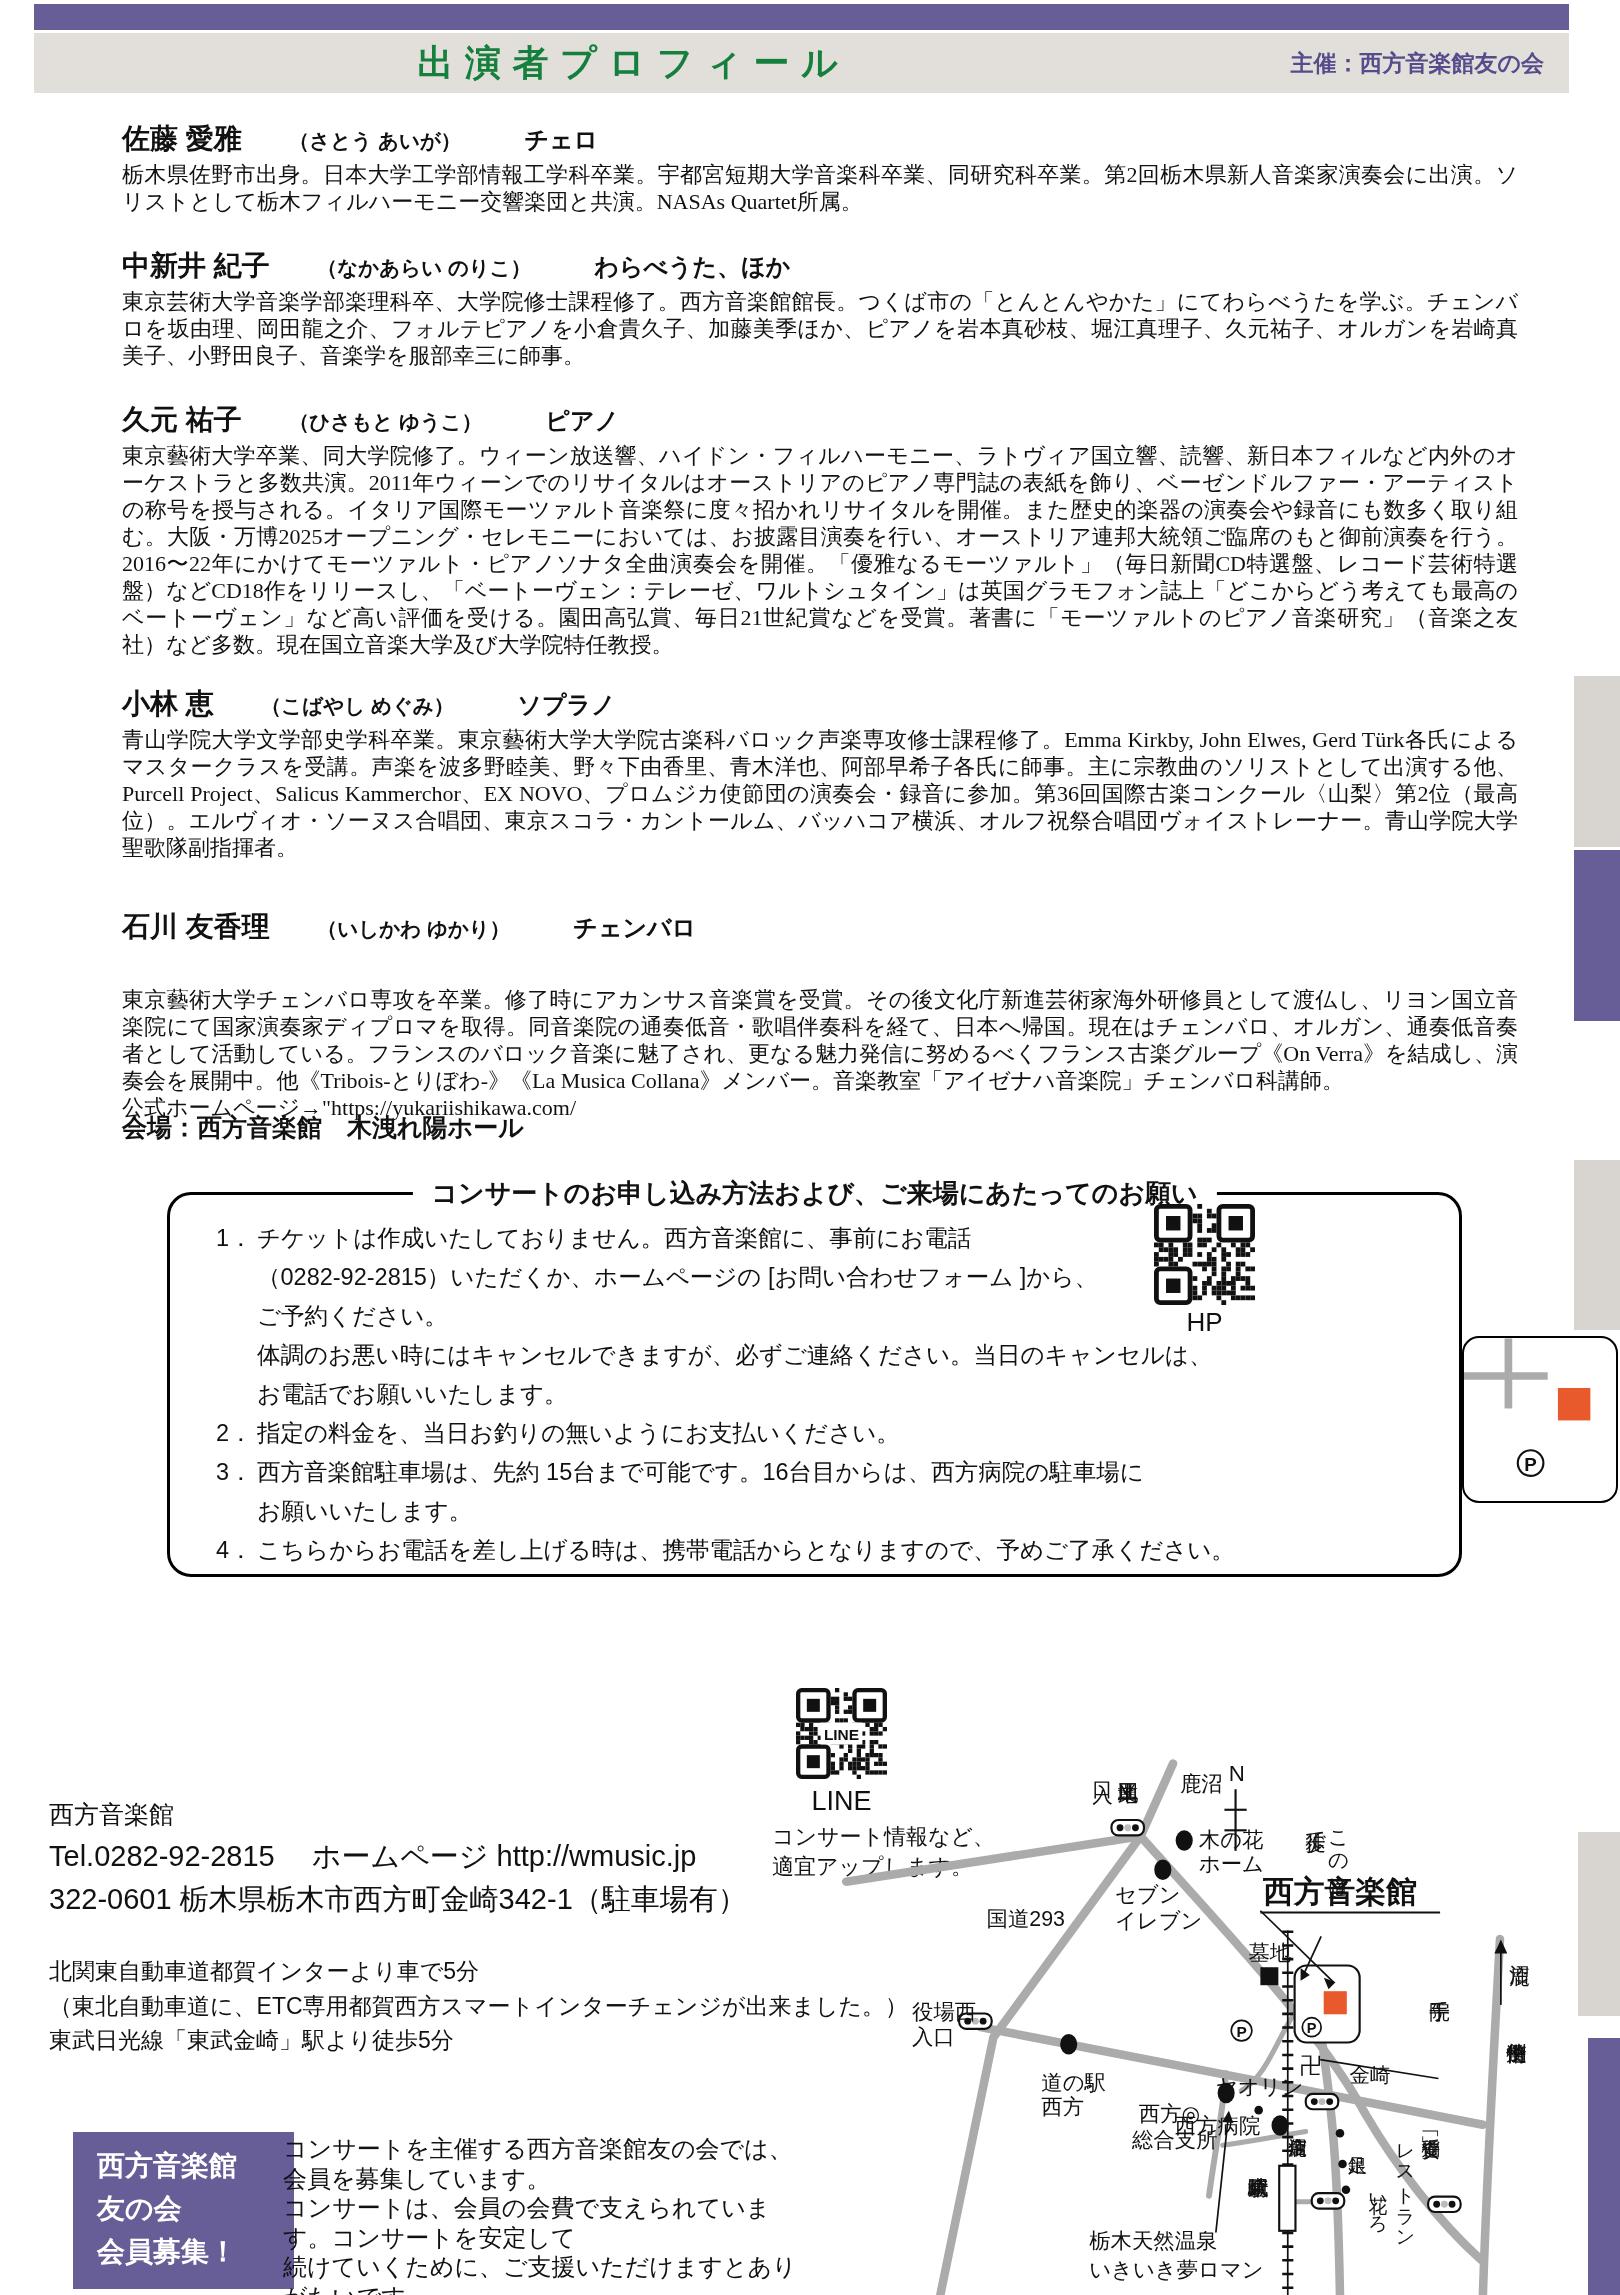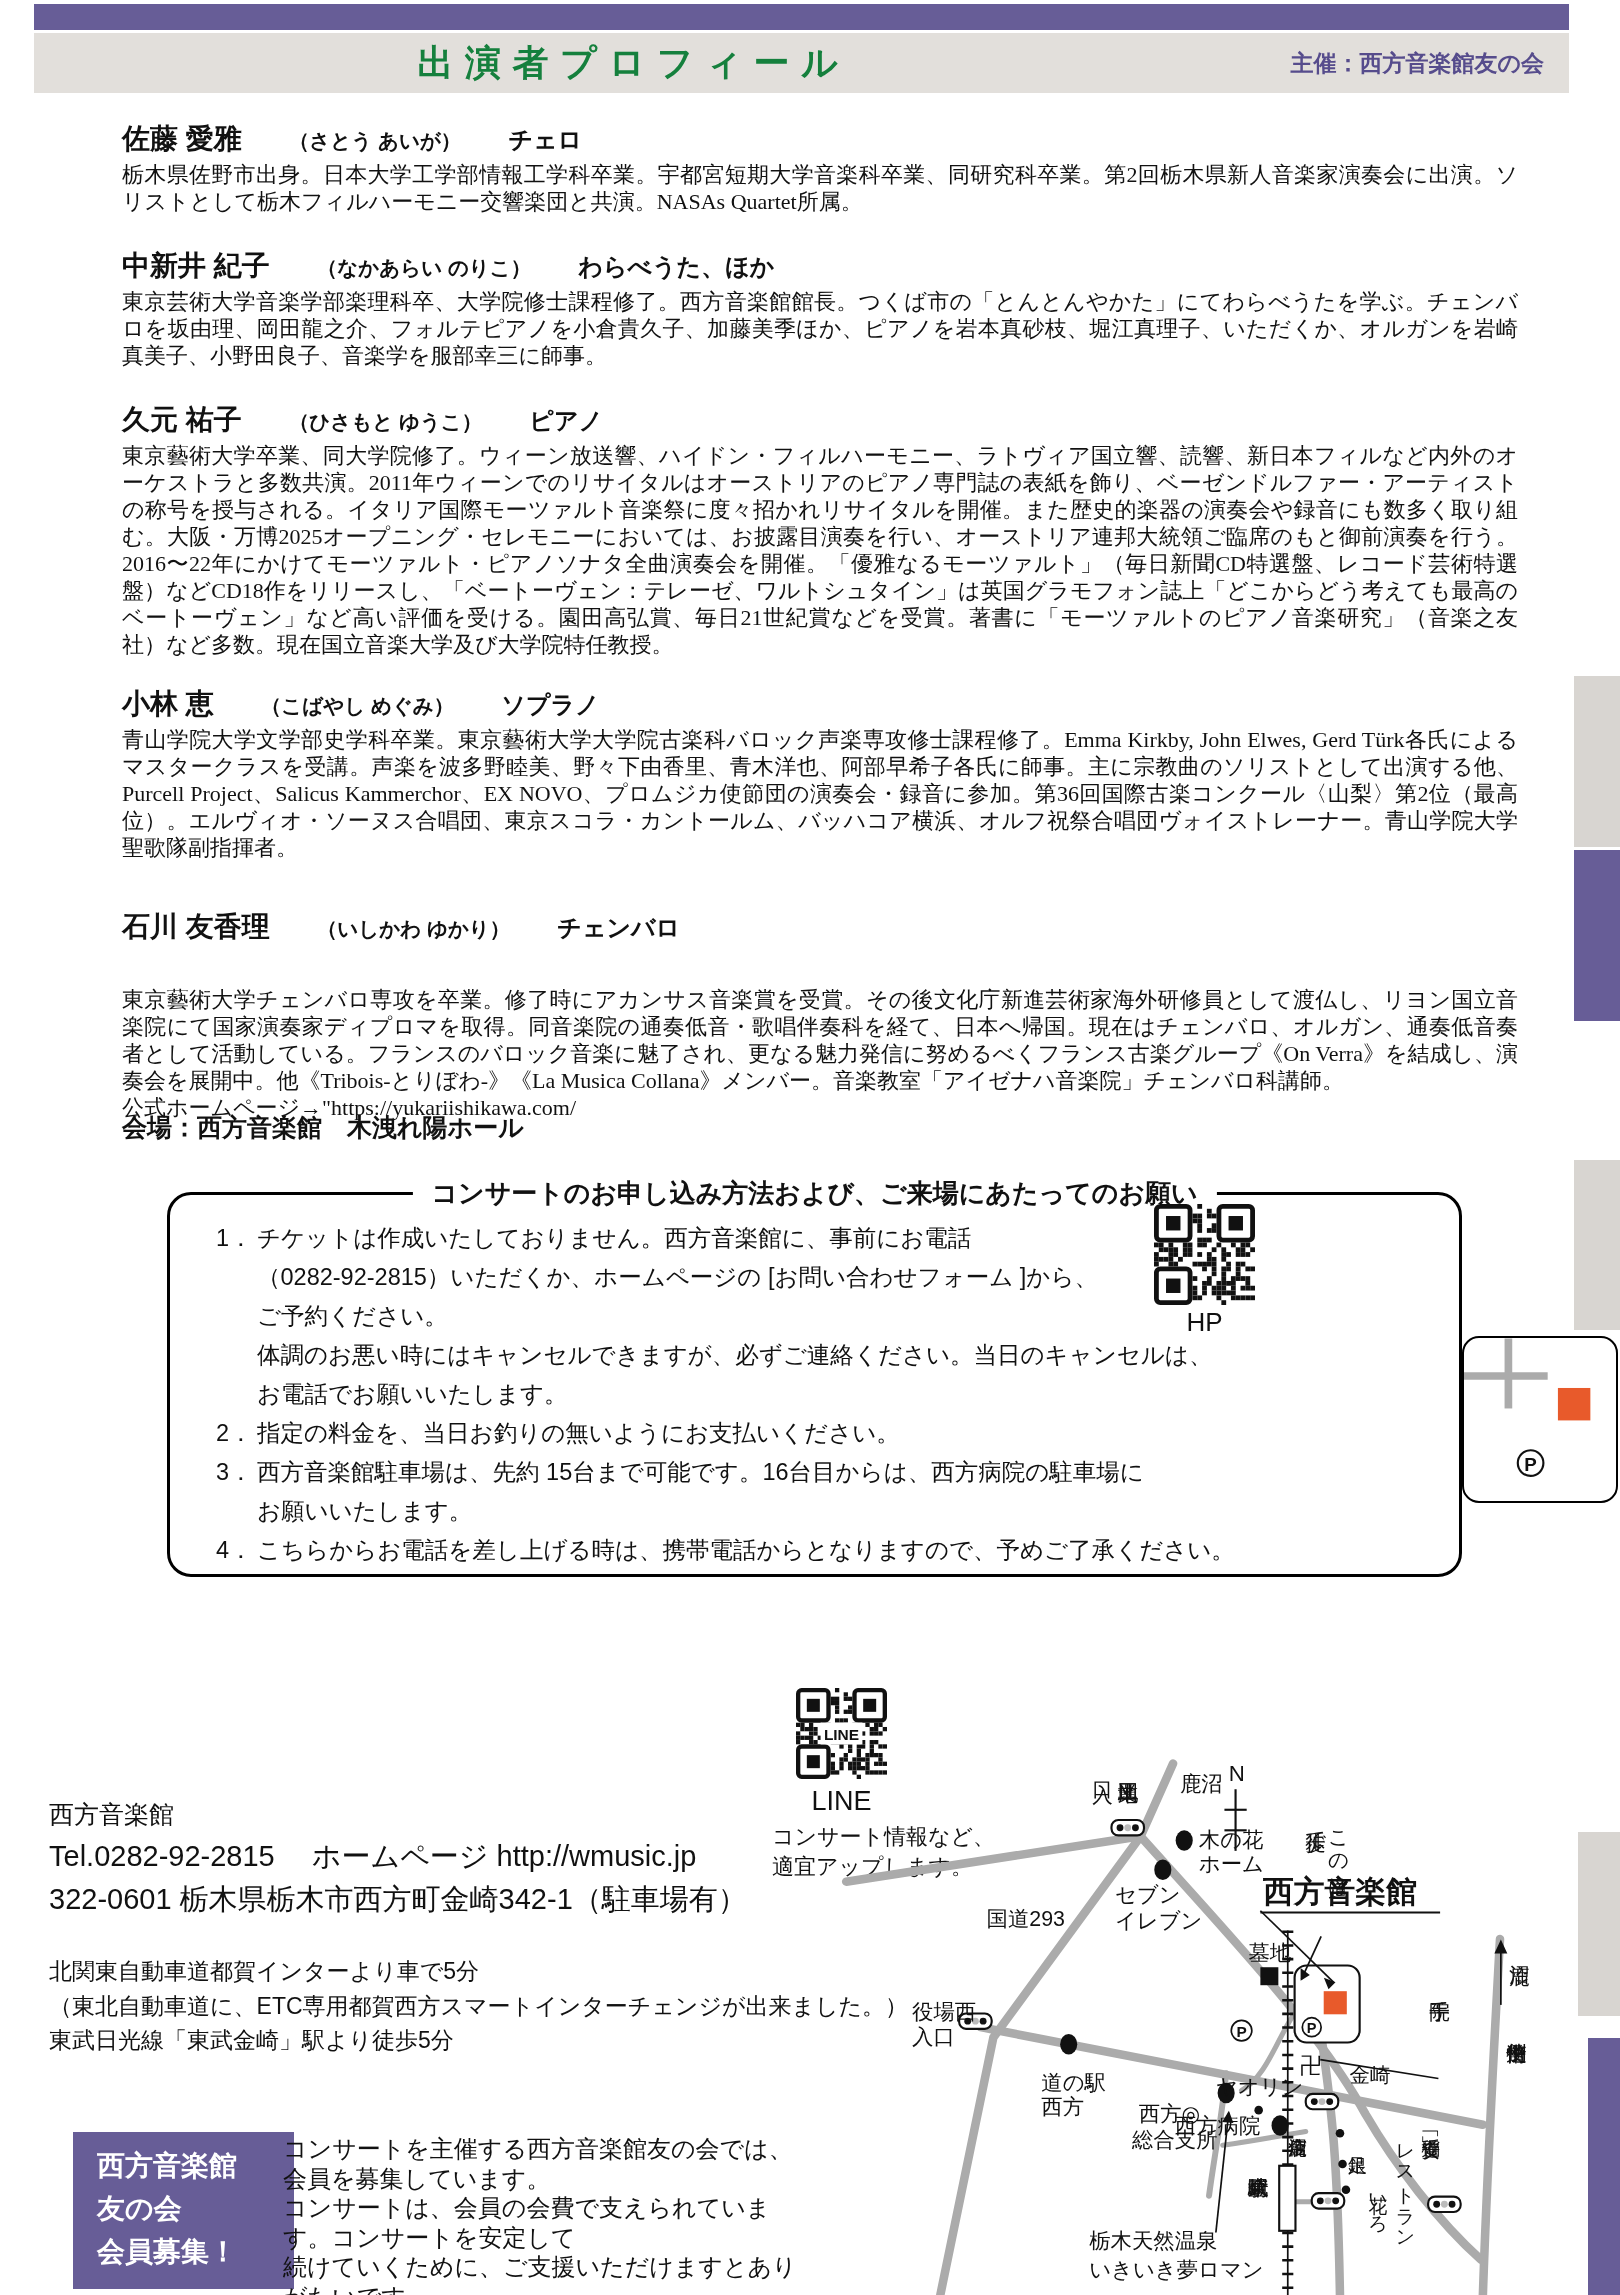--- a/index.html
+++ b/index.html
@@ -12,21 +12,21 @@
   
   .hdr-purple{left:34px;top:4.3px;width:1535px;height:26px;background:#675d97;}
   .hdr-band{left:34px;top:33px;width:1535px;height:60px;background:#e2dfdb;}
   .hdr-title{left:34px;top:33px;width:1199px;height:60px;line-height:60px;text-align:center;
     font-size:36px;font-weight:bold;letter-spacing:0.32em;color:#15803d;}
   .hdr-org{right:77px;top:33px;height:60px;line-height:60px;font-size:23px;font-weight:bold;color:#564c8c;}
   
   .sec-h{left:122px;display:flex;align-items:baseline;column-gap:47px;white-space:nowrap;}
   .sec-h .nm{font-size:28px;font-weight:bold;}
   .sec-h .fg{font-size:20.5px;font-weight:bold;}
-  .sec-h .inst{font-size:24px;font-weight:bold;}
+  .sec-h .inst{font-size:24px;font-weight:bold;margin-left:16px;}
   .bio{left:122px;width:1396px;font-family:"Liberation Serif","DejaVu Serif",serif;
     font-size:22px;line-height:27px;text-align:justify;}
   
   .venue{left:122px;top:1111px;font-size:25px;font-weight:bold;}
   
   .nbox{left:167px;top:1192px;width:1289px;height:379px;border:3px solid #000;border-radius:24px;}
   .nbox-title{position:absolute;left:50%;top:-19px;transform:translateX(-50%);background:#fff;
     padding:0 19px;font-size:26px;font-weight:bold;white-space:nowrap;}
   .nbox-items{position:absolute;left:46px;top:24px;right:26px;font-size:23.5px;line-height:39px;}
   .bi{display:flex;}
@@ -71,21 +71,21 @@
   <span class="fg">（さとう あいが）</span>
   <span class="inst">チェロ</span>
 </div>
 <div class="abs bio" style="top:161px">栃木県佐野市出身。日本大学工学部情報工学科卒業。宇都宮短期大学音楽科卒業、同研究科卒業。第2回栃木県新人音楽家演奏会に出演。ソリストとして栃木フィルハーモニー交響楽団と共演。NASAs Quartet所属。</div>
 
 <div class="abs sec-h" style="top:247px">
   <span class="nm">中新井 紀子</span>
   <span class="fg">（なかあらい のりこ）</span>
   <span class="inst">わらべうた、ほか</span>
 </div>
-<div class="abs bio" style="top:288px">東京芸術大学音楽学部楽理科卒、大学院修士課程修了。西方音楽館館長。つくば市の「とんとんやかた」にてわらべうたを学ぶ。チェンバロを坂由理、岡田龍之介、フォルテピアノを小倉貴久子、加藤美季ほか、ピアノを岩本真砂枝、堀江真理子、いただくか、オルガンを岩崎真美子、小野田良子、音楽学を服部幸三に師事。</div>
+<div class="abs bio" style="top:288px">東京芸術大学音楽学部楽理科卒、大学院修士課程修了。西方音楽館館長。つくば市の「とんとんやかた」にてわらべうたを学ぶ。チェンバロを坂由理、岡田龍之介、フォルテピアノを小倉貴久子、加藤美季ほか、ピアノを岩本真砂枝、堀江真理子、久元祐子、オルガンを岩崎真美子、小野田良子、音楽学を服部幸三に師事。</div>
 
 <div class="abs sec-h" style="top:401px">
   <span class="nm">久元 祐子</span>
   <span class="fg">（ひさもと ゆうこ）</span>
   <span class="inst">ピアノ</span>
 </div>
 <div class="abs bio" style="top:442px">東京藝術大学卒業、同大学院修了。ウィーン放送響、ハイドン・フィルハーモニー、ラトヴィア国立響、読響、新日本フィルなど内外のオーケストラと多数共演。2011年ウィーンでのリサイタルはオーストリアのピアノ専門誌の表紙を飾り、ベーゼンドルファー・アーティストの称号を授与される。イタリア国際モーツァルト音楽祭に度々招かれリサイタルを開催。また歴史的楽器の演奏会や録音にも数多く取り組む。大阪・万博2025オープニング・セレモニーにおいては、お披露目演奏を行い、オーストリア連邦大統領ご臨席のもと御前演奏を行う。2016〜22年にかけてモーツァルト・ピアノソナタ全曲演奏会を開催。「優雅なるモーツァルト」（毎日新聞CD特選盤、レコード芸術特選盤）などCD18作をリリースし、「ベートーヴェン：テレーゼ、ワルトシュタイン」は英国グラモフォン誌上「どこからどう考えても最高のベートーヴェン」など高い評価を受ける。園田高弘賞、毎日21世紀賞などを受賞。著書に「モーツァルトのピアノ音楽研究」（音楽之友社）など多数。現在国立音楽大学及び大学院特任教授。</div>
 
 <div class="abs sec-h" style="top:685px">
   <span class="nm">小林 恵</span>

